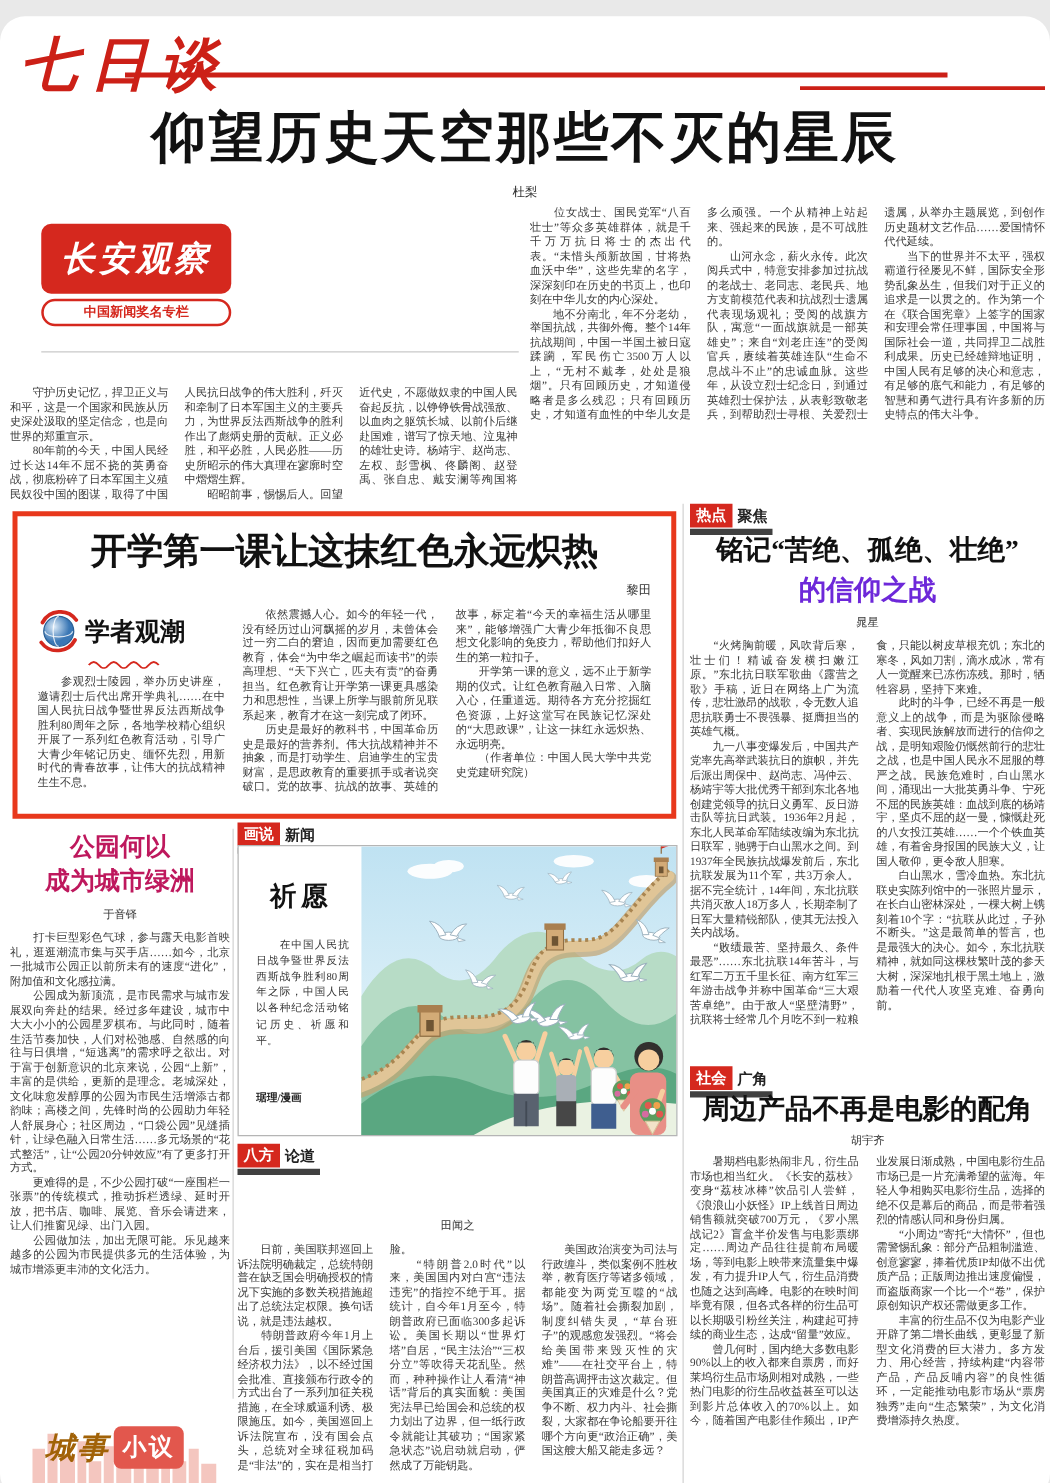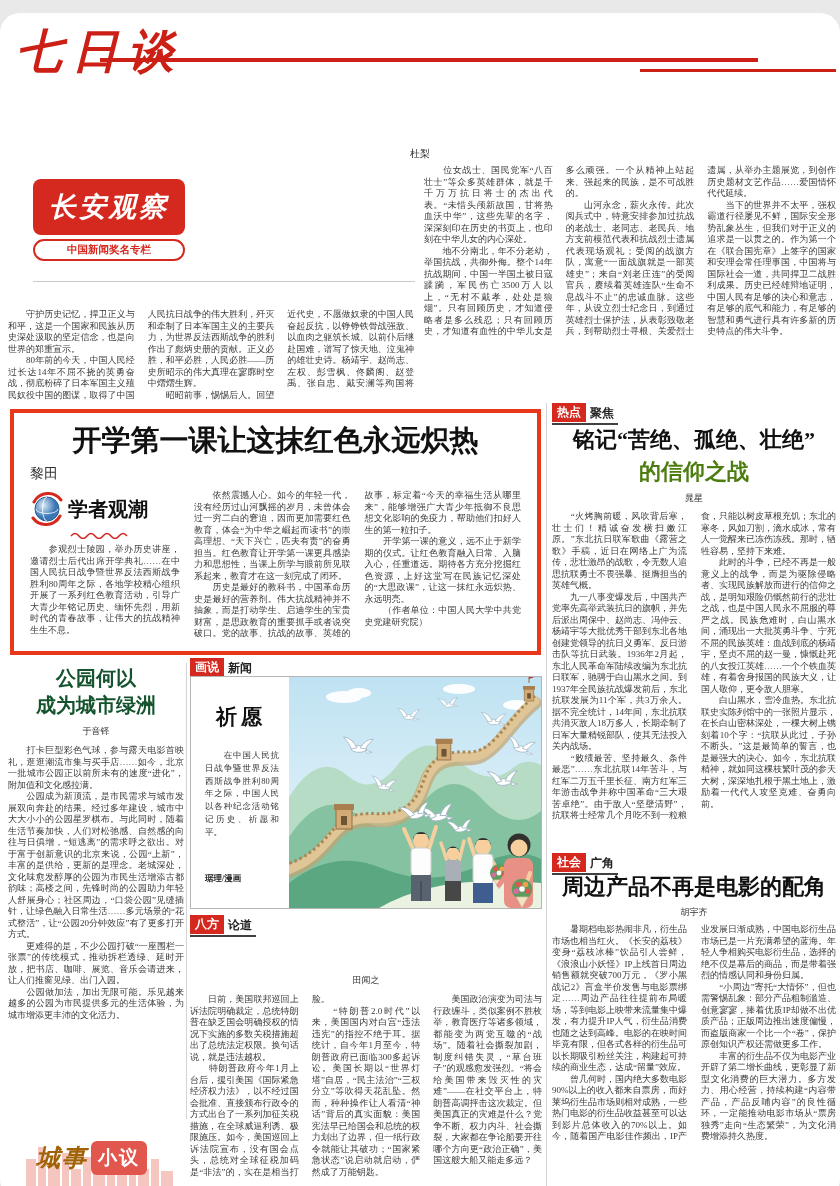--- a/index.html
+++ b/index.html
@@ -44,51 +44,51 @@
            line-height:13.5px; color:#222; overflow:hidden; }
   .intro-rule { left:33px; top:268px; width:382px; height:1px; background:#c9c9c9; }
   .tall-cols { left:424px; top:152px; width:412px; height:240px; }
   .band-cols { left:8px; top:296px; width:406px; height:96px; }
 
   
   .redbox { left:10px; top:396px; width:531px; height:246px; border:4px solid #e8381c;
             background:#fff; padding:8px 16px 6px; }
   .redbox-headline { font-size:29px; font-weight:900; text-align:center; color:#111;
                      font-family:"Liberation Sans","DejaVu Sans",sans-serif; white-space:nowrap; }
-  .redbox-author { text-align:left; font-size:14px; color:#333; margin-top:4px; }
+  .redbox-author { text-align:right; font-size:10px; color:#333; margin-top:4px; }
   .redbox-content { display:flex; gap:14px; margin-top:7px; height:168px; overflow:hidden; }
   .redbox-leftcol { width:150px; flex:none; }
   .scholar-logo { display:flex; align-items:center; gap:4px; margin:2px 0 6px; }
   .scholar-logo-text { font-size:20px; font-weight:900; color:#111;
                        font-family:Liberation Sans, sans-serif; white-space:nowrap; }
   .scholar-body { flex:1; height:168px; }
 
   
-  .tagline { display:flex; align-items:flex-end; border-bottom:2px solid #404040;
+  .tagline { display:flex; align-items:flex-end; border-bottom:5px solid #404040;
              width:fit-content; padding-bottom:1px; }
   .tag-red { background:#d5281e; color:#fff; font-size:12px; font-weight:bold; padding:1px 5px;
              font-family:"Liberation Sans",sans-serif; }
   .tag-sub { color:#222; font-size:12px; font-weight:bold; padding:0 4px;
              font-family:"Liberation Sans",sans-serif; }
 
   
   .hotspot-tag { left:552px; top:390px; }
   .hotspot-headline1 { left:550px; top:412px; width:288px; text-align:center; font-size:22px;
                        font-weight:900; color:#111; white-space:nowrap; }
   .hotspot-headline2 { left:550px; top:444px; width:288px; text-align:center; font-size:22px;
-                       font-weight:900; color:#4d7c0f; }
+                       font-weight:900; color:#6d28d9; }
   .hotspot-author { left:550px; top:479px; width:288px; text-align:center; font-size:9px; color:#333; }
   .hotspot-body { left:552px; top:498px; width:284px; height:338px; }
 
   .vrule1 { left:546px; top:390px; width:1px; height:796px; background:#d4d4d4; }
   .vrule2 { left:186px; top:650px; width:1px; height:456px; background:#d4d4d4; }
 
   
   .park-headline { left:8px; top:652px; width:176px; text-align:center; font-size:20px;
-                   font-weight:900; color:#14532d; line-height:1.35; }
+                   font-weight:900; color:#be185d; line-height:1.35; }
   .park-author { left:8px; top:712px; width:176px; text-align:center; font-size:9px; color:#333; }
   .park-body { left:8px; top:732px; width:176px; height:374px; }
 
   
   .chengshi { left:22px; top:1112px; width:164px; height:66px; }
   .chengshi-inner { position:absolute; left:14px; top:16px; display:flex; align-items:center; gap:3px; }
   .chengshi-p1 { font-size:24px; font-weight:700; color:#a16207; letter-spacing:2px;
                  font-family:"DejaVu Serif",serif; font-style:italic; }
   .chengshi-p2 { background:#e2574d; color:#fff; font-size:19px; font-weight:bold;
                  padding:4px 7px; border-radius:6px; letter-spacing:2px; }
@@ -122,20 +122,21 @@
 </style>
 </head>
 <body>
 
 <div class="page">
 
   <div class="abs qiritan">七日谈</div>
   <div class="abs rule-left"></div>
   <div class="abs rule-right"></div>
 
+  <div class="abs main-headline">仰望历史天空那些不灭的星辰</div>
   <div class="abs main-author">杜梨</div>
 
   <div class="abs seal-box">
     <div class="seal-title">长安观察</div>
     <div class="seal-sub">中国新闻奖名专栏</div>
   </div>
   <div class="abs intro-rule"></div>
   <div class="abs tall-cols body-txt cols3 flow">　　位女战士、国民党军“八百壮士”等众多英雄群体，就是千千万万抗日将士的杰出代表。“未惜头颅新故国，甘将热血沃中华”，这些先辈的名字，深深刻印在历史的书页上，也印刻在中华儿女的内心深处。
 　　地不分南北，年不分老幼，举国抗战，共御外侮。整个14年抗战期间，中国一半国土被日寇蹂躏，军民伤亡3500万人以上，“无村不戴孝，处处是狼烟”。只有回顾历史，才知道侵略者是多么残忍；只有回顾历史，才知道有血性的中华儿女是多么顽强。一个从精神上站起来、强起来的民族，是不可战胜的。
 　　山河永念，薪火永传。此次阅兵式中，特意安排参加过抗战的老战士、老同志、老民兵、地方支前模范代表和抗战烈士遗属代表现场观礼；受阅的战旗方队，寓意“一面战旗就是一部英雄史”；来自“刘老庄连”的受阅官兵，赓续着英雄连队“生命不息战斗不止”的忠诚血脉。这些年，从设立烈士纪念日，到通过英雄烈士保护法，从表彰致敬老兵，到帮助烈士寻根、关爱烈士遗属，从举办主题展览，到创作历史题材文艺作品……爱国情怀代代延续。

